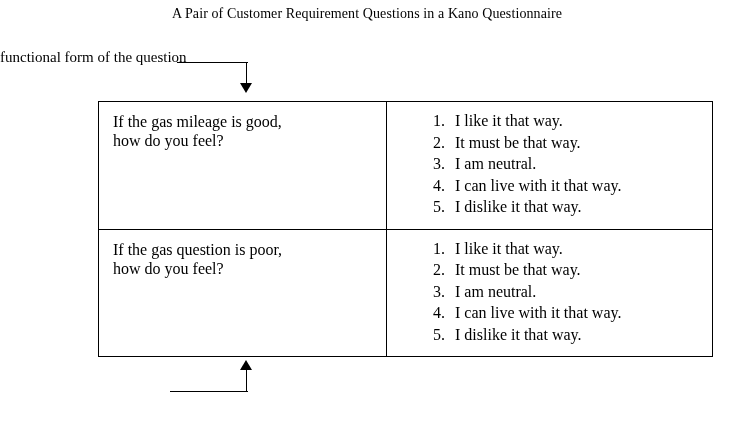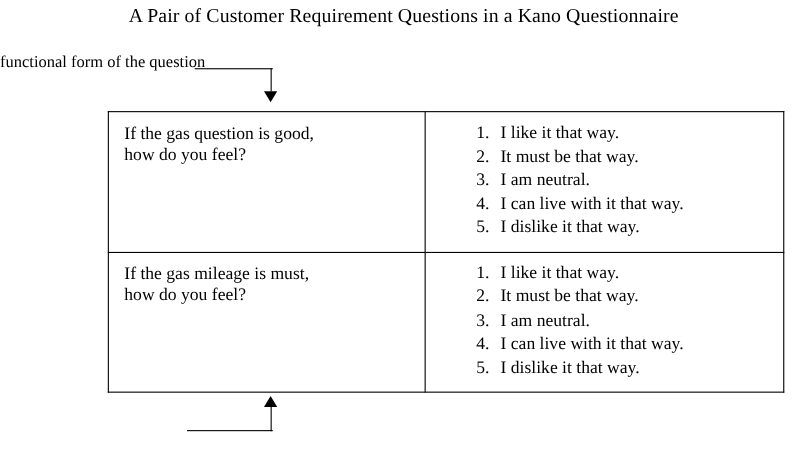--- a/index.html
+++ b/index.html
@@ -20,21 +20,21 @@
     overflow: hidden;
   }
 
   
   .figure-title {
     position: absolute;
     left: 0;
     top: 4px;
     width: 734px;
     text-align: center;
-    font-size: 18px;
+    font-size: 14px;
     line-height: 20px;
     letter-spacing: 0.1px;
     white-space: nowrap;
   }
 
   
   .callout-label {
     position: absolute;
     text-align: right;
     font-size: 15px;
@@ -142,21 +142,21 @@
   <div class="arrow-head arrow-down" id="functional-arrow"></div>
 
   <div class="leader-h" id="dysfunctional-leader-h"></div>
   <div class="leader-v" id="dysfunctional-leader-v"></div>
   <div class="arrow-head arrow-up" id="dysfunctional-arrow"></div>
 
   <table id="question-table">
     <tbody id="table-body">
       <tr>
         <td class="question-cell">
-          <div class="question-text">If the gas question is good,
+          <div class="question-text">If the gas mileage is good,
 how do you feel?</div>
         </td>
         <td class="answers-cell">
           <ul class="answers-list">
             <li>
               <span class="opt-num">1.</span><span>I like it that way.</span>
             </li>
             <li>
               <span class="opt-num">2.</span><span>It must be that way.</span>
             </li>
@@ -167,21 +167,21 @@
               <span class="opt-num">4.</span><span>I can live with it that way.</span>
             </li>
             <li>
               <span class="opt-num">5.</span><span>I dislike it that way.</span>
             </li>
           </ul>
         </td>
       </tr>
       <tr>
         <td class="question-cell">
-          <div class="question-text">If the gas mileage is must,
+          <div class="question-text">If the gas question is poor,
 how do you feel?</div>
         </td>
         <td class="answers-cell">
           <ul class="answers-list">
             <li>
               <span class="opt-num">1.</span><span>I like it that way.</span>
             </li>
             <li>
               <span class="opt-num">2.</span><span>It must be that way.</span>
             </li>

